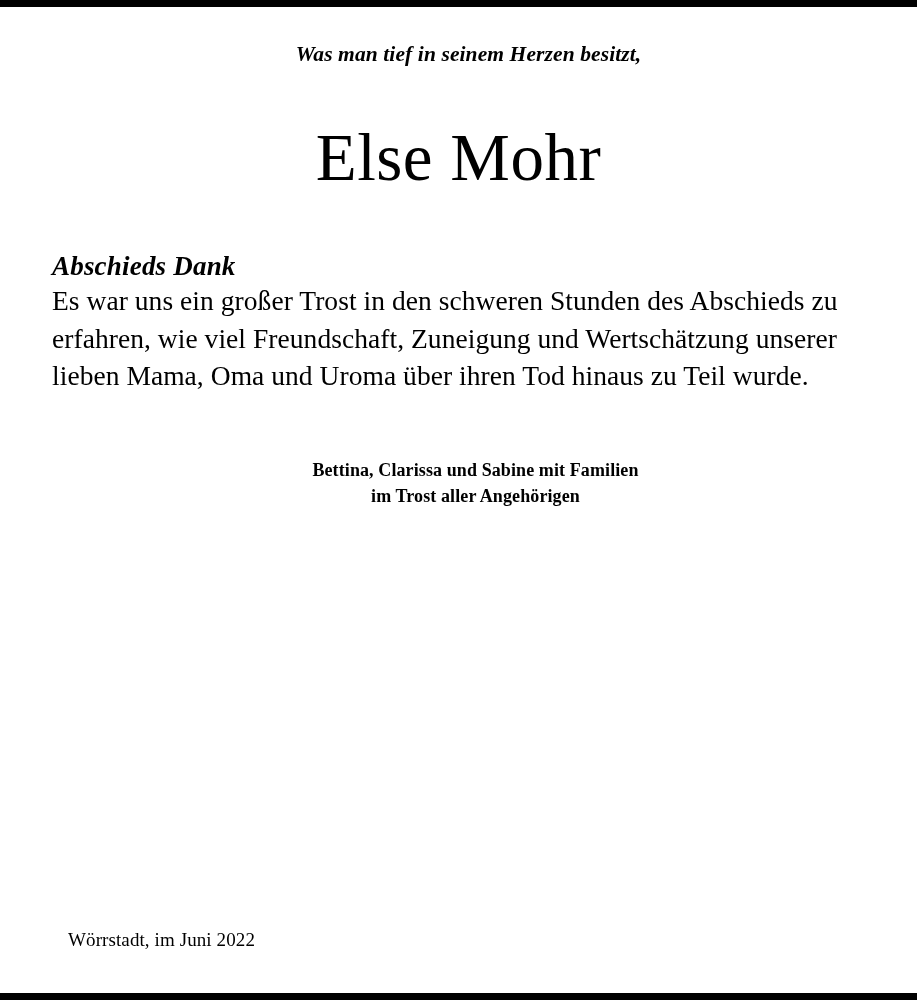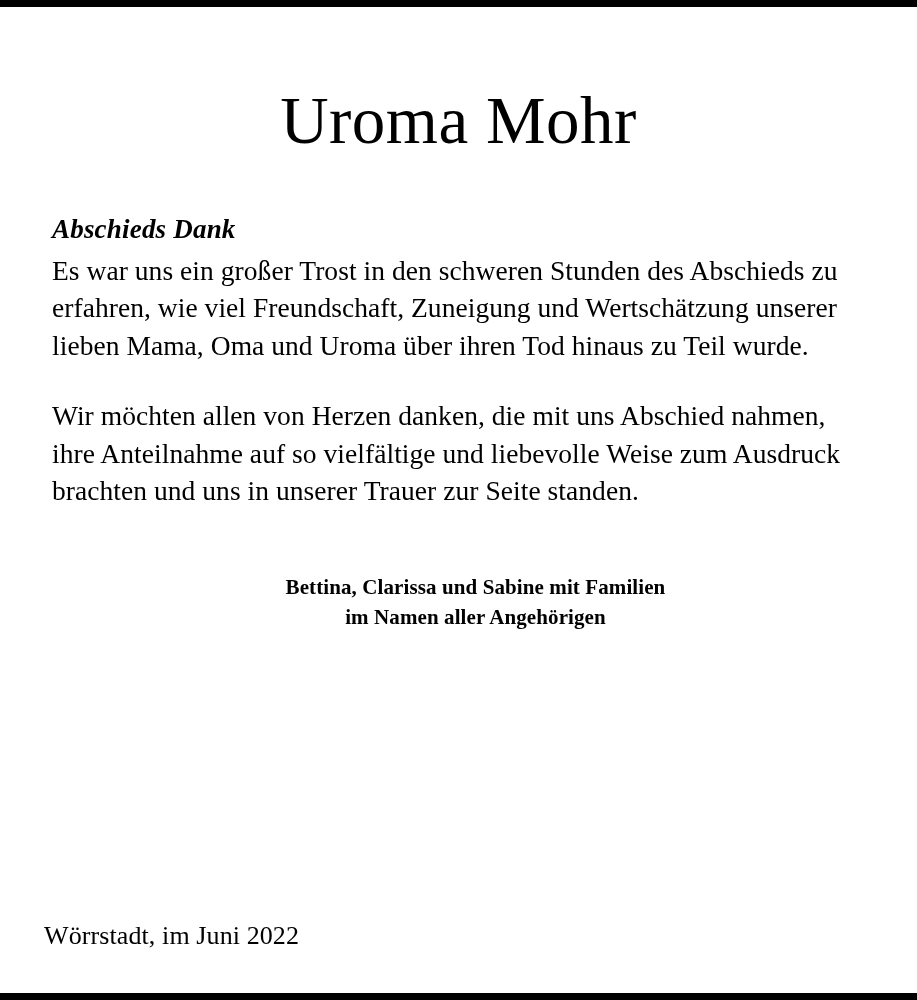--- a/index.html
+++ b/index.html
@@ -60,68 +60,68 @@
   .thanks-head {
     margin-top: 60px;
     font-style: italic;
     font-weight: bold;
     font-size: 27px;
     letter-spacing: 0.2px;
   }
   .body-text {
     font-size: 27.5px;
     line-height: 1.36;
-    margin-top: 7px;
+    margin-top: 0;
     letter-spacing: 0.05px;
   }
   .body-text p {
     margin: 0;
   }
   .body-text p.para2 {
     margin-top: 33px;
   }
   .signers {
     margin-top: 64px;
     text-align: center;
     font-weight: bold;
-    font-size: 21px;
+    font-size: 18px;
     line-height: 1.42;
     letter-spacing: 0.1px;
     padding-left: 34px;
   }
   .signers .line {
     display: block;
   }
   .place-date {
     position: absolute;
-    left: 44px;
+    left: 68px;
     bottom: 42px;
-    font-size: 26px;
+    font-size: 19px;
     letter-spacing: 0.1px;
   }
 </style>
 </head>
 <body>
 
 <div class="notice">
 
   <div class="epitaph">
+    <span class="line">Was man tief in seinem Herzen besitzt,</span>
   </div>
 
   <div class="name-block">
-    <div class="name">Uroma Mohr</div>
+    <div class="name">Else Mohr</div>
   </div>
 
   <div class="thanks-head">Abschieds Dank</div>
 
   <div class="body-text">
     <p class="para1">Es war uns ein großer Trost in den schweren Stunden des Abschieds zu erfahren, wie viel Freundschaft, Zuneigung und Wertschätzung unserer lieben Mama, Oma und Uroma über ihren Tod hinaus zu Teil wurde.</p>
-    <p class="para2">Wir möchten allen von Herzen danken, die mit uns Abschied nahmen, ihre Anteilnahme auf so vielfältige und liebevolle Weise zum Ausdruck brachten und uns in unserer Trauer zur Seite standen.</p>
   </div>
 
   <div class="signers">
     <span class="line">Bettina, Clarissa und Sabine mit Familien</span>
-    <span class="line">im Namen aller Angehörigen</span>
+    <span class="line">im Trost aller Angehörigen</span>
   </div>
 
   <div class="place-date">Wörrstadt, im Juni 2022</div>
 
 </div>
 
 </body></html>

